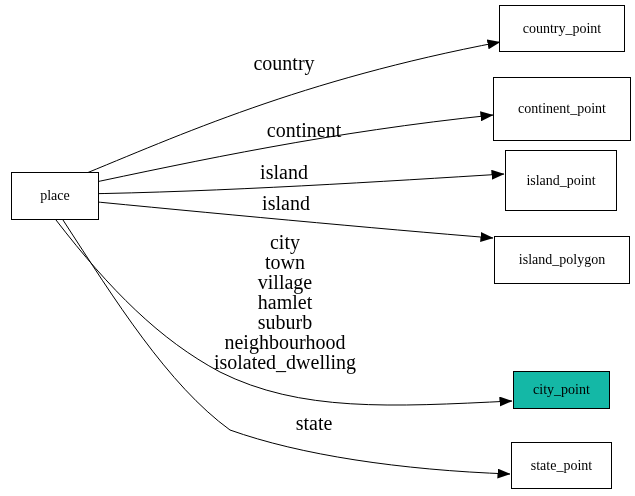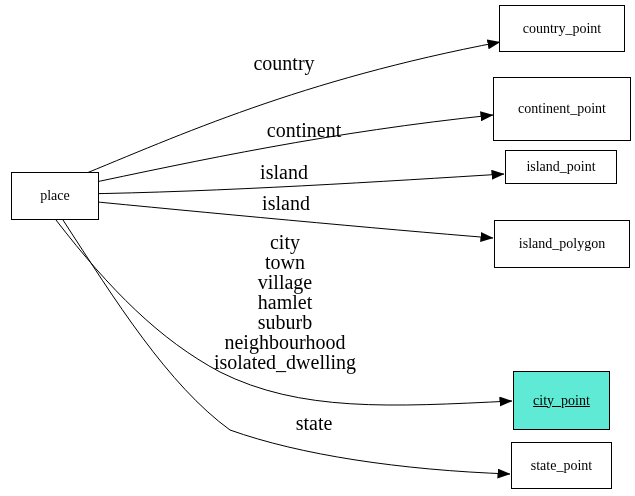--- a/index.html
+++ b/index.html
@@ -50,23 +50,23 @@
         <path d="M77,194 C220,192 390,181 504,174" fill="none" stroke="#000000" stroke-width="1" marker-end="url(#arrowhead)"></path>
         <path d="M77,200 C200,212 380,229 493,238" fill="none" stroke="#000000" stroke-width="1" marker-end="url(#arrowhead)"></path>
         <path d="M56,220 C110,290 160,340 220,372 C300,412 390,407 512,401" fill="none" stroke="#000000" stroke-width="1" marker-end="url(#arrowhead)"></path>
         <path d="M63,220 C115,300 168,385 230,430 C300,455 400,470 510,474" fill="none" stroke="#000000" stroke-width="1" marker-end="url(#arrowhead)"></path>
       </g>
   </svg>
 
   <div class="node" style="left: 11px; top: 172px; width: 88px; height: 48px; background: rgb(255, 255, 255); border-color: rgb(0, 0, 0);">place</div>
   <div class="node" style="left: 499px; top: 5px; width: 126px; height: 47px; background: rgb(255, 255, 255); border-color: rgb(0, 0, 0);">country_point</div>
   <div class="node" style="left: 493px; top: 77px; width: 138px; height: 64px; background: rgb(255, 255, 255); border-color: rgb(0, 0, 0);">continent_point</div>
-  <div class="node" style="left: 505px; top: 150px; width: 112px; height: 34px; background: rgb(255, 255, 255); border-color: rgb(0, 0, 0);">island_point</div>
-  <div class="node" style="left: 494px; top: 220px; width: 136px; height: 48px; background: rgb(255, 255, 255); border-color: rgb(0, 0, 0);">island_polygon</div>
-  <div class="node" style="left: 513px; top: 371px; width: 97px; height: 59px; background: #5eead4; border-color: rgb(0, 0, 0); text-decoration: underline;">city_point</div>
+  <div class="node" style="left: 505px; top: 150px; width: 112px; height: 61px; background: rgb(255, 255, 255); border-color: rgb(0, 0, 0);">island_point</div>
+  <div class="node" style="left: 494px; top: 236px; width: 136px; height: 48px; background: rgb(255, 255, 255); border-color: rgb(0, 0, 0);">island_polygon</div>
+  <div class="node" style="left: 513px; top: 371px; width: 97px; height: 38px; background: #14b8a6; border-color: rgb(0, 0, 0);">city_point</div>
   <div class="node" style="left: 511px; top: 442px; width: 101px; height: 47px; background: rgb(255, 255, 255); border-color: rgb(0, 0, 0);">state_point</div>
 
   <div class="edge-label" style="left: 284px; top: 63px;">country</div>
   <div class="edge-label" style="left: 304px; top: 130px;">continent</div>
   <div class="edge-label" style="left: 284px; top: 172px;">island</div>
   <div class="edge-label" style="left: 286px; top: 203px;">island</div>
   <div class="edge-label" style="left: 285px; top: 302px;">
     <div>city</div>
     <div>town</div>
     <div>village</div>

